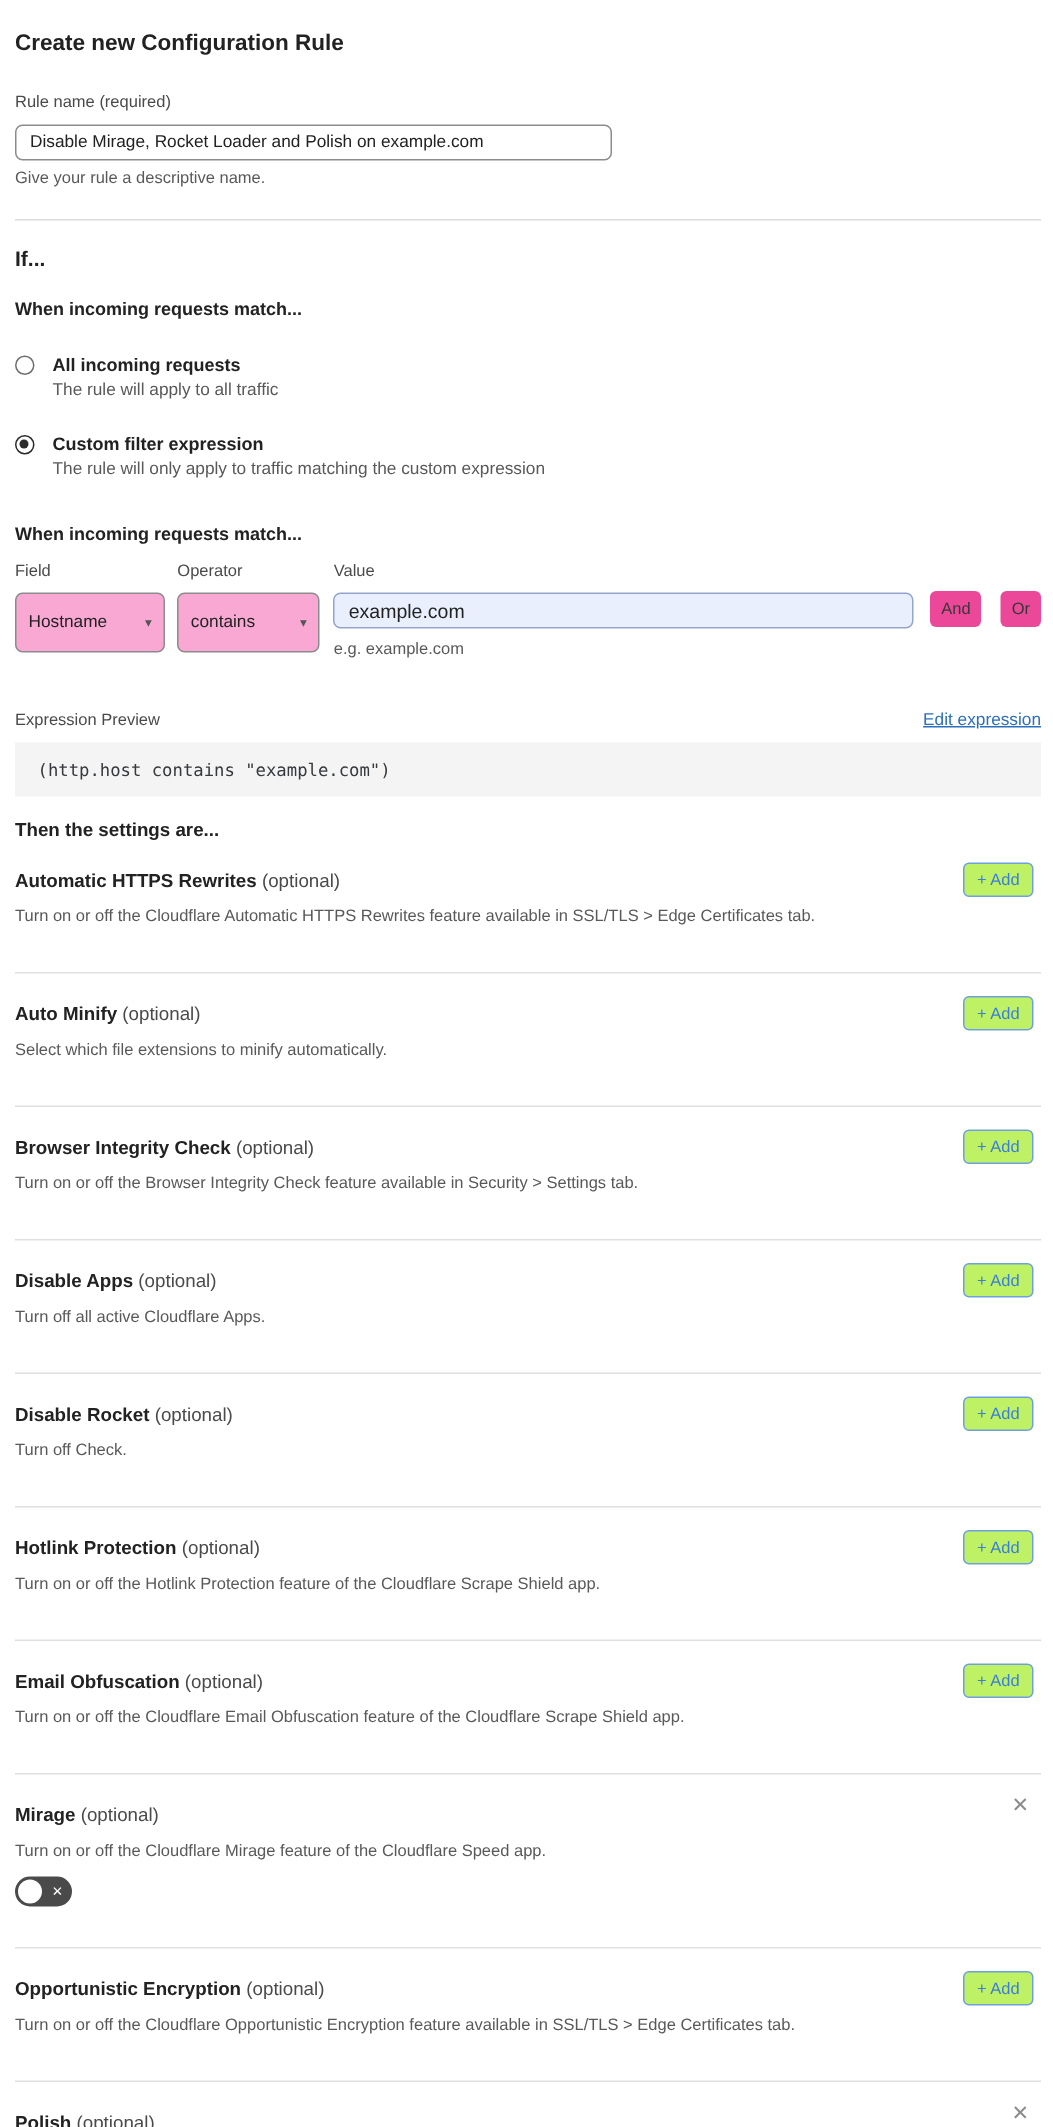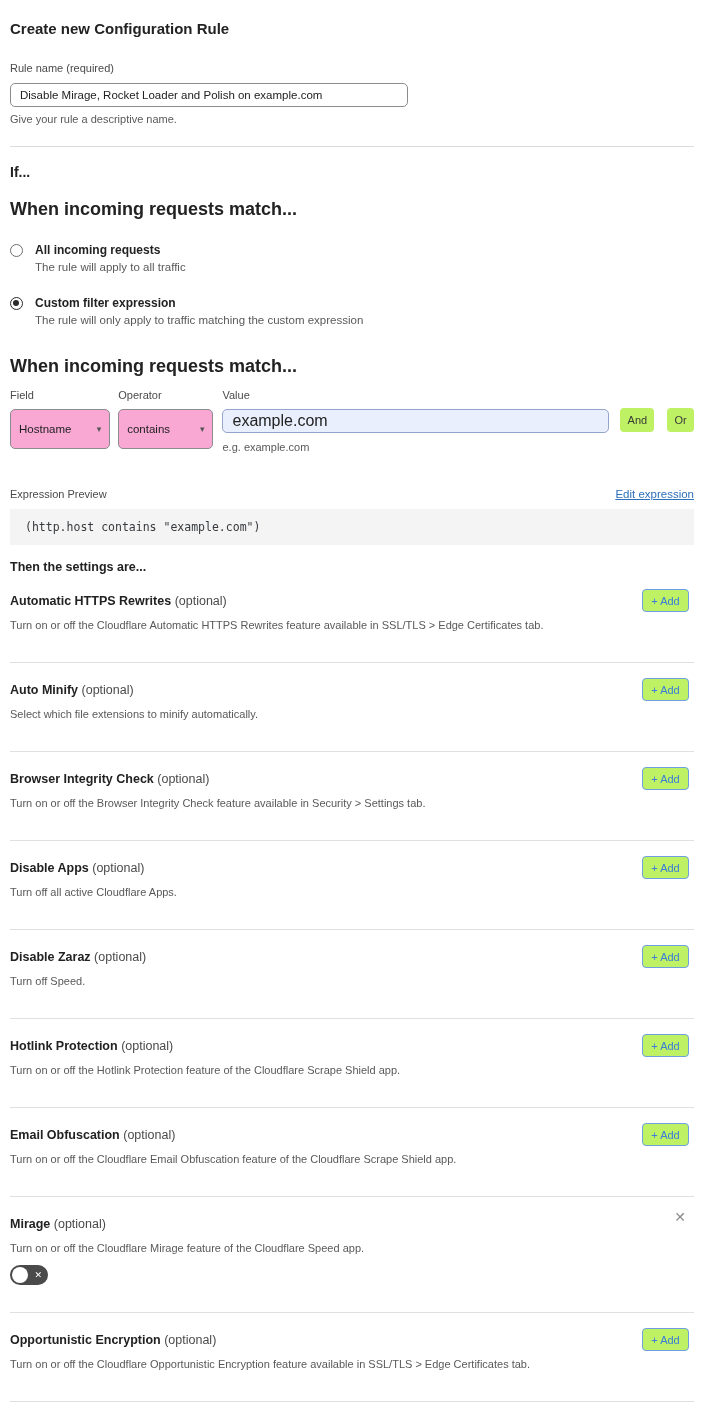--- a/index.html
+++ b/index.html
@@ -23,21 +23,21 @@
     width: 398px; height: 24px;
     border: 1px solid #8c8c8c; border-radius: 5px;
     padding: 0 9px; font-size: 11.5px; color: #222;
     font-family: "Liberation Sans", sans-serif; background: #fff;
   }
   .rule-name-help { margin-top: 6px; }
 
   .divider { border: none; border-top: 1px solid #dcdcdc; margin-top: 21px; }
 
   .if-heading { font-size: 14px; font-weight: 700; color: #222; margin-top: 17px; }
-  .match-heading { font-size: 18px; font-weight: 700; color: #222; margin-top: 19px; }
+  .match-heading { font-size: 12px; font-weight: 700; color: #222; margin-top: 19px; }
 
   .radio-row { display: flex; margin-top: 23px; }
   .radio {
     width: 13px; height: 13px; border-radius: 50%;
     border: 1.5px solid #6e6e6e; margin-top: 1px; flex: none;
     position: relative; background: #fff; cursor: pointer;
   }
   .radio.selected { border-color: #2b2b2b; }
   .radio.selected::after {
     content: ""; position: absolute; left: 2px; top: 2px;
@@ -57,27 +57,27 @@
     font-size: 11.5px; color: #222; cursor: pointer;
   }
   .select-caret { font-size: 9px; color: #555; margin-left: 6px; }
   .col-field { width: 101px; }
   .col-operator { width: 96px; margin-left: 8px; }
   .col-value { width: 390px; margin-left: 9px; }
   .value-input {
     display: block; width: 100%; height: 24px;
     border: 1px solid #93a4cd; border-radius: 5px;
     background: #e9effc; padding: 0 9px;
-    font-size: 16px; color: #222;
+    font-size: 13px; color: #222;
     font-family: "Liberation Sans", sans-serif;
   }
   .value-help { margin-top: 8px; }
   .conj-btn {
     height: 24px; margin-top: 19px; border: none; border-radius: 4px;
-    background: #bef264; color: #383838; font-size: 11px;
+    background: #ec4899; color: #383838; font-size: 11px;
     font-family: "Liberation Sans", sans-serif; cursor: pointer;
   }
   .and-btn { width: 34px; margin-left: 11px; }
   .or-btn { width: 27px; margin-left: 13px; }
 
   .expr-header { display: flex; justify-content: space-between; align-items: flex-end; margin-top: 35px; }
   .expr-link {
     font-size: 11.5px; color: #2c6fbb; text-decoration: underline; cursor: pointer;
   }
   .expr-box {
@@ -217,24 +217,24 @@
     <div class="setting-title">
       <span class="setting-name">Disable Apps</span>
       <span class="setting-opt">(optional)</span>
     </div>
     <div class="setting-desc">Turn off all active Cloudflare Apps.</div>
     <button class="add-btn">+ Add</button>
   </div>
 
   <div class="setting">
     <div class="setting-title">
-      <span class="setting-name">Disable Zaraz</span>
-      <span class="setting-opt">(optional)</span>
-    </div>
-    <div class="setting-desc">Turn off Speed.</div>
+      <span class="setting-name">Disable Rocket</span>
+      <span class="setting-opt">(optional)</span>
+    </div>
+    <div class="setting-desc">Turn off Check.</div>
     <button class="add-btn">+ Add</button>
   </div>
 
   <div class="setting">
     <div class="setting-title">
       <span class="setting-name">Hotlink Protection</span>
       <span class="setting-opt">(optional)</span>
     </div>
     <div class="setting-desc">Turn on or off the Hotlink Protection feature of the Cloudflare Scrape Shield app.</div>
     <button class="add-btn">+ Add</button>

